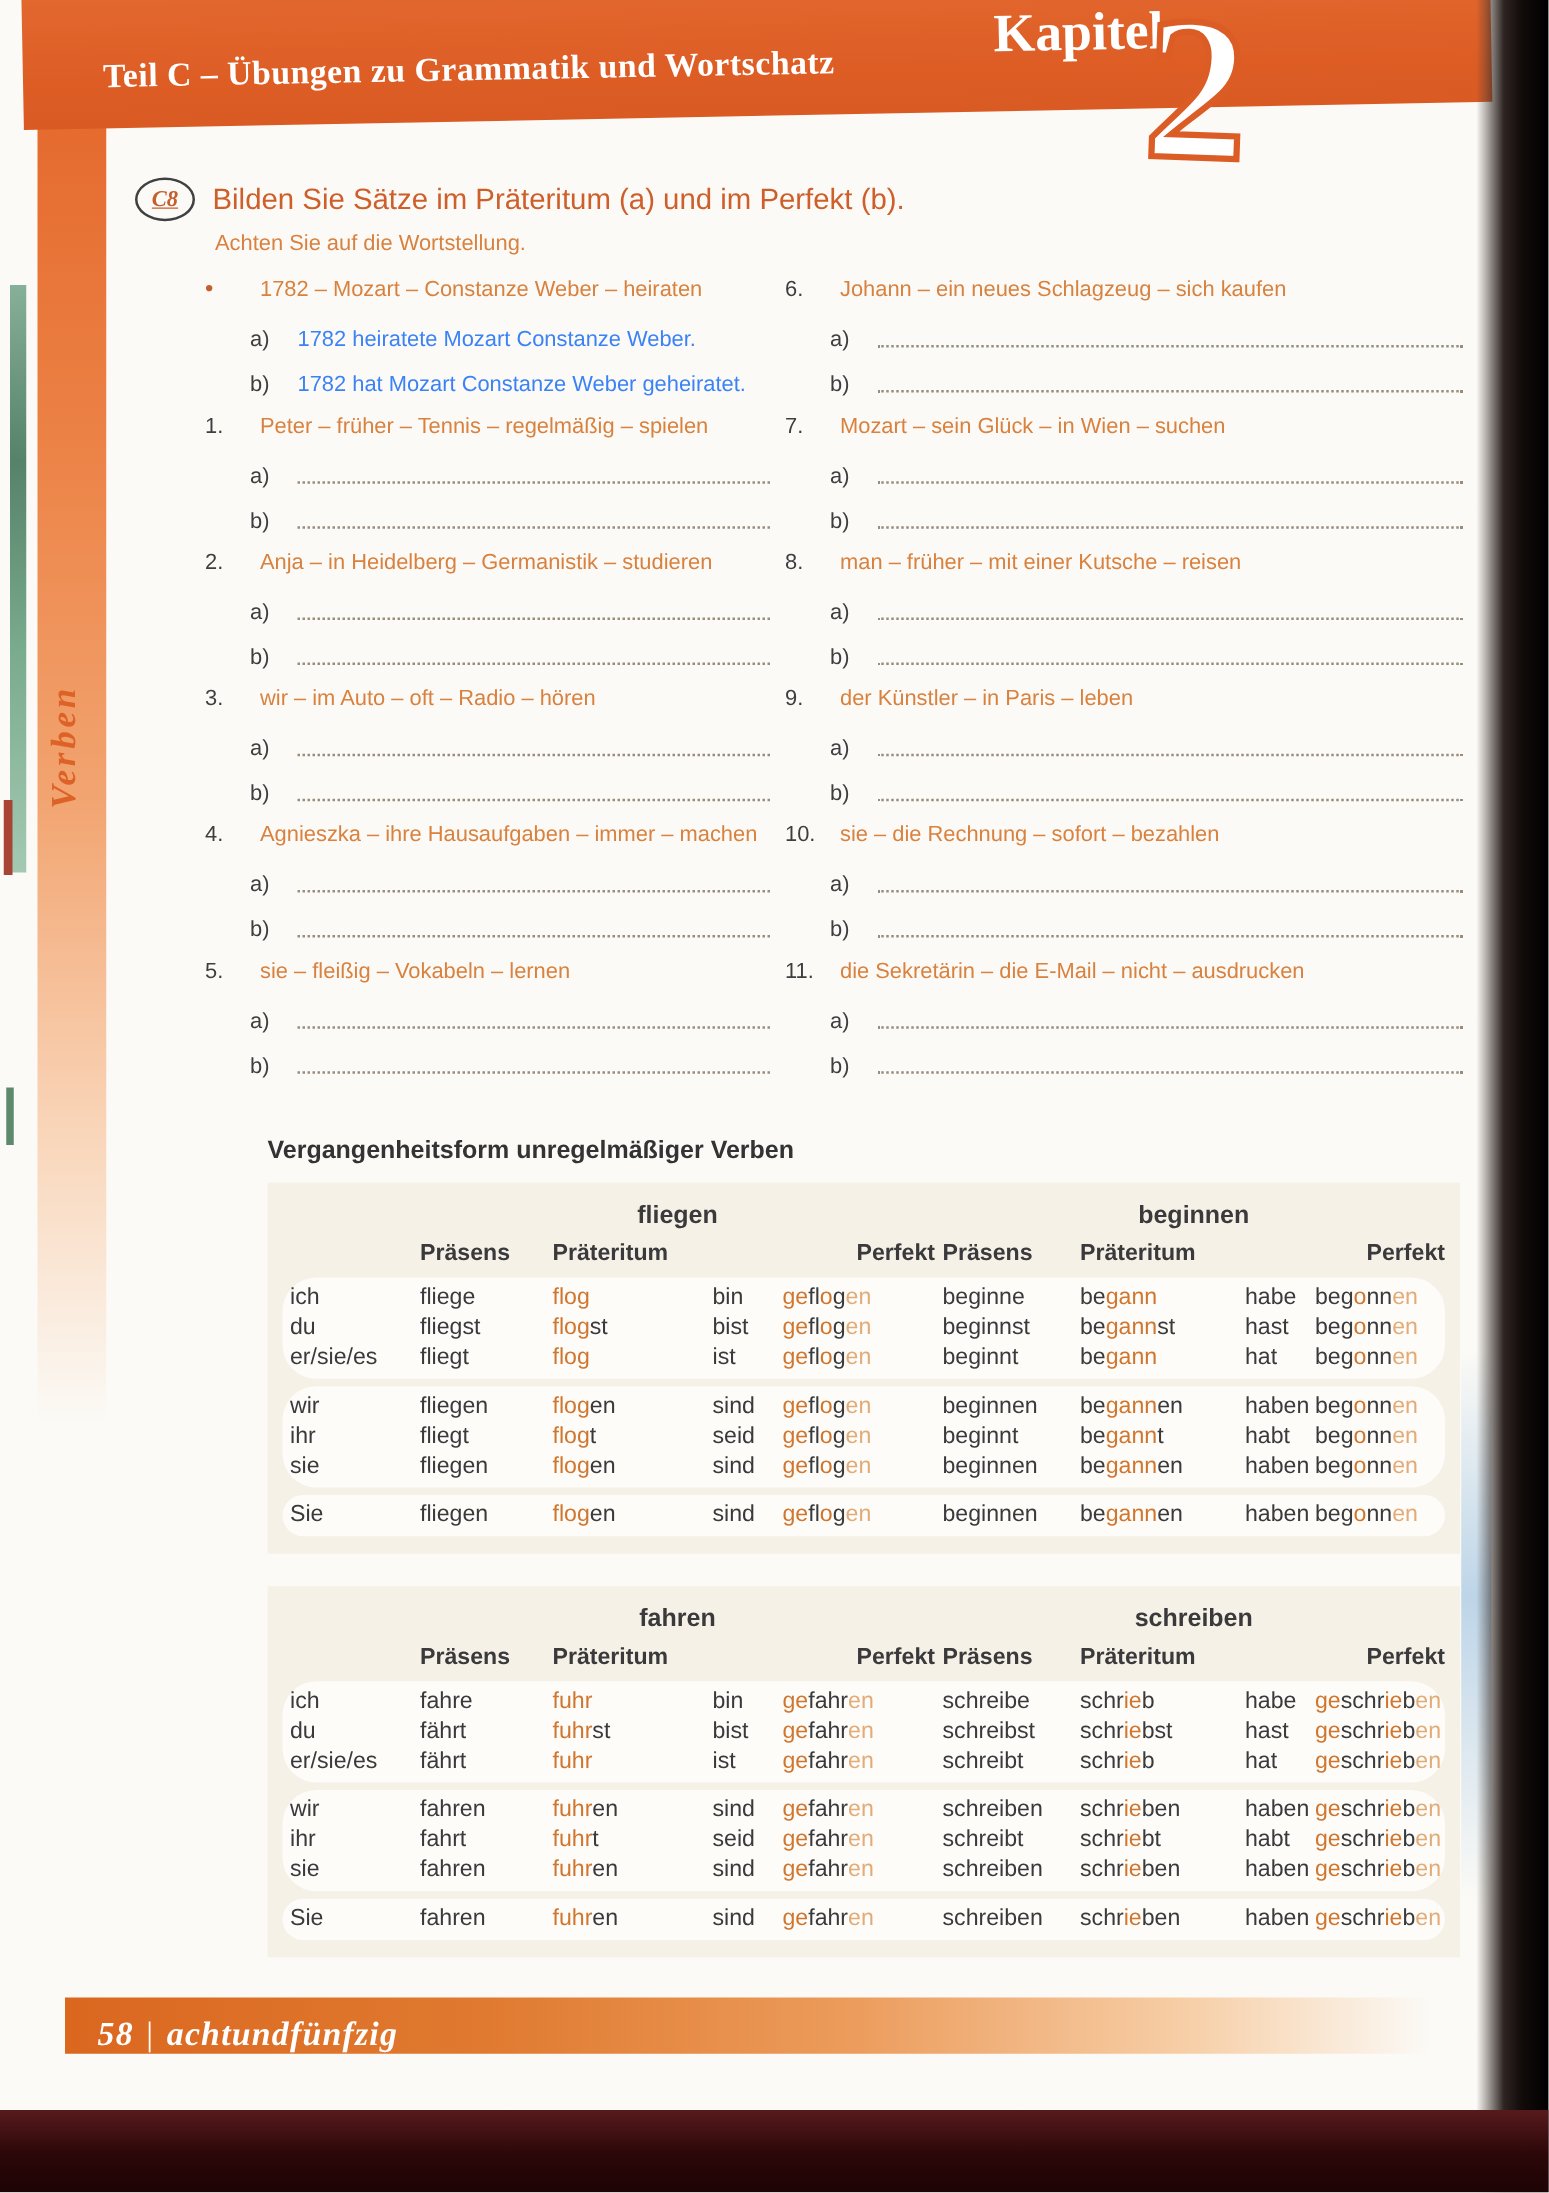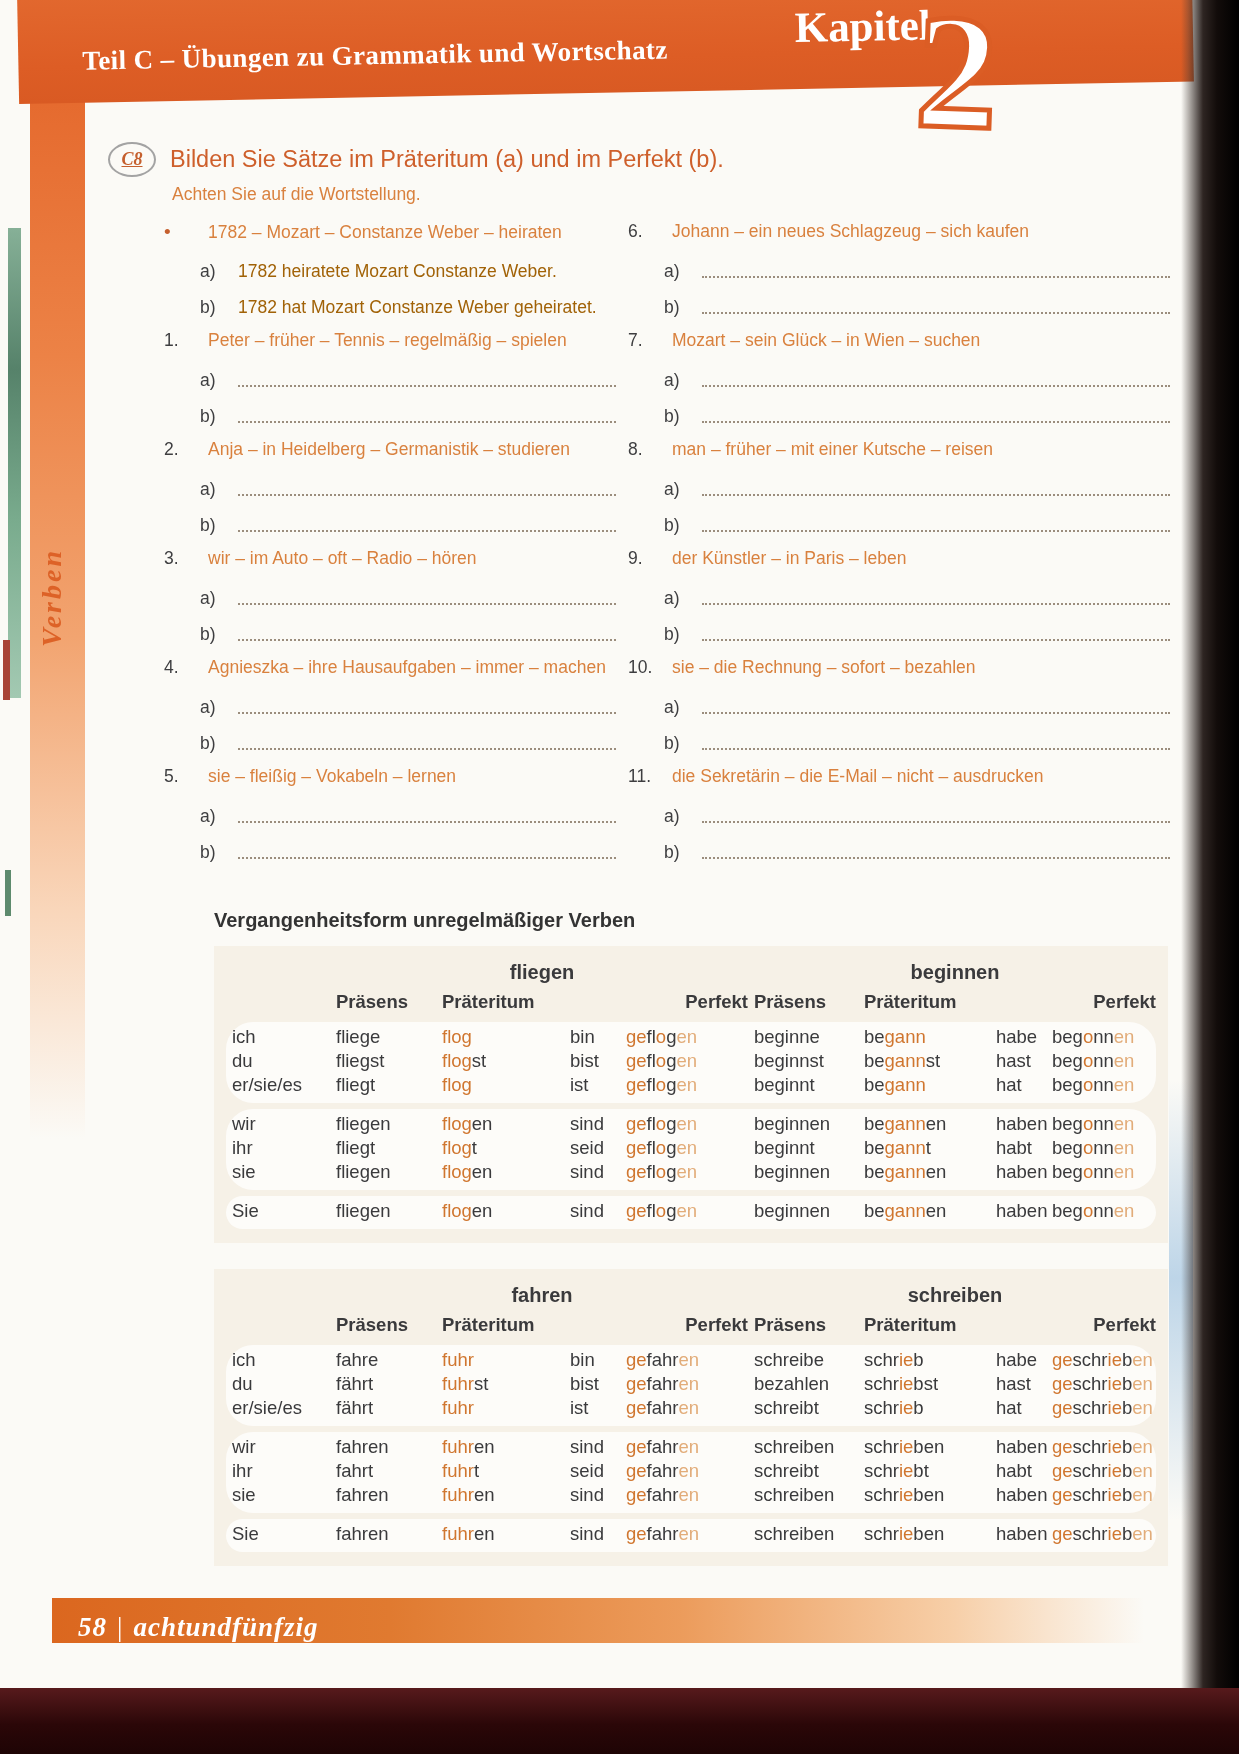--- a/index.html
+++ b/index.html
@@ -38,38 +38,38 @@
   
   .footer-bar{position:absolute;left:52px;top:1598px;width:1126px;height:45px;display:flex;align-items:flex-end;
       background:linear-gradient(90deg,#DB671F 0%,#E07A30 30%,#EC9C5C 56%,#F7CFA8 80%,rgba(252,250,246,0) 97%);}
   .footer-text{padding-left:26px;color:#fff;font-family:"Liberation Serif",serif;
       font-weight:bold;font-style:italic;font-size:27px;letter-spacing:1px;}
   .footer-text .sep{font-style:normal;padding:0 10px;font-weight:normal;}
 
   
   .content{position:absolute;left:108px;top:142px;width:1062px;z-index:2;}
   .ex-head{display:flex;align-items:center;gap:14px;}
-  .badge{min-width:44px;height:31px;border:2px solid #a3a3a3;border-radius:50%;
+  .badge{min-width:44px;height:31px;border:2px solid #404040;border-radius:50%;
       display:flex;align-items:center;justify-content:center;color:#C55F2D;
       font-family:"Liberation Serif",serif;font-style:italic;font-weight:bold;font-size:18px;text-decoration:underline;}
   .ex-title{color:#CE5F2B;font-size:23.5px;}
   .ex-sub{margin:7px 0 16px 64px;color:#D9813E;font-size:17.5px;}
   .ex-cols{display:flex;margin-left:56px;gap:12px;}
   .col-left{width:452px;flex:none;}
   .col-right{flex:1;}
 
   .item{margin-bottom:7px;}
   .prow{display:flex;gap:8px;align-items:baseline;height:30px;}
   .inum{width:36px;flex:none;font-size:17.5px;color:#3E3E40;}
   .ibullet{width:36px;flex:none;color:#C55F2D;font-size:19px;}
   .iprompt{color:#D9813E;font-size:17.5px;white-space:nowrap;}
   .arow{display:flex;gap:10px;align-items:flex-end;height:31px;padding-bottom:5px;}
   .ab{width:28px;flex:none;margin-left:36px;font-size:17.5px;color:#3E3E40;}
   .dots{flex:1;border-bottom:2px dotted #9b8d7d;margin-bottom:4px;}
-  .atext{font-size:17.5px;color:#a16207;}
+  .atext{font-size:17.5px;color:#3b82f6;}
 
   
   .tables-section{margin-top:34px;margin-left:106px;}
   .tables-heading{font-weight:bold;font-size:20px;color:#333;margin-bottom:14px;}
   .vt-panel{background:#F6F1E7;padding:12px 12px 14px;width:930px;margin-bottom:26px;}
   .vt-grid{display:grid;grid-template-columns:104px 100px 122px 178px 104px 126px 160px;
       column-gap:6px;font-size:18.5px;color:#3A3A3C;line-height:24px;}
   .vt-verbname{grid-column:span 3;text-align:center;font-weight:bold;font-size:20px;padding:2px 0 6px;}
   .vt-colhead{font-weight:bold;padding-bottom:8px;}
   .vt-colhead.ctr{text-align:right;}
@@ -380,21 +380,21 @@
               <div class="vt-cell">fahre</div>
               <div class="vt-cell"><span class="h1">fuhr</span></div>
               <div class="vt-cell"><span class="aux">bin</span><span class="h1">ge</span><span class="h0">fahr</span><span class="h2">en</span></div>
               <div class="vt-cell">schreibe</div>
               <div class="vt-cell"><span class="h0">schr</span><span class="h1">ie</span><span class="h0">b</span></div>
               <div class="vt-cell"><span class="aux">habe</span><span class="h1">ge</span><span class="h0">schr</span><span class="h1">ie</span><span class="h0">b</span><span class="h2">en</span></div>
               <div class="vt-pron">du</div>
               <div class="vt-cell">fährt</div>
               <div class="vt-cell"><span class="h1">fuhr</span><span class="h0">st</span></div>
               <div class="vt-cell"><span class="aux">bist</span><span class="h1">ge</span><span class="h0">fahr</span><span class="h2">en</span></div>
-              <div class="vt-cell">bezahlen</div>
+              <div class="vt-cell">schreibst</div>
               <div class="vt-cell"><span class="h0">schr</span><span class="h1">ie</span><span class="h0">bst</span></div>
               <div class="vt-cell"><span class="aux">hast</span><span class="h1">ge</span><span class="h0">schr</span><span class="h1">ie</span><span class="h0">b</span><span class="h2">en</span></div>
               <div class="vt-pron">er/sie/es</div>
               <div class="vt-cell">fährt</div>
               <div class="vt-cell"><span class="h1">fuhr</span></div>
               <div class="vt-cell"><span class="aux">ist</span><span class="h1">ge</span><span class="h0">fahr</span><span class="h2">en</span></div>
               <div class="vt-cell">schreibt</div>
               <div class="vt-cell"><span class="h0">schr</span><span class="h1">ie</span><span class="h0">b</span></div>
               <div class="vt-cell"><span class="aux">hat</span><span class="h1">ge</span><span class="h0">schr</span><span class="h1">ie</span><span class="h0">b</span><span class="h2">en</span></div>
             </div>

